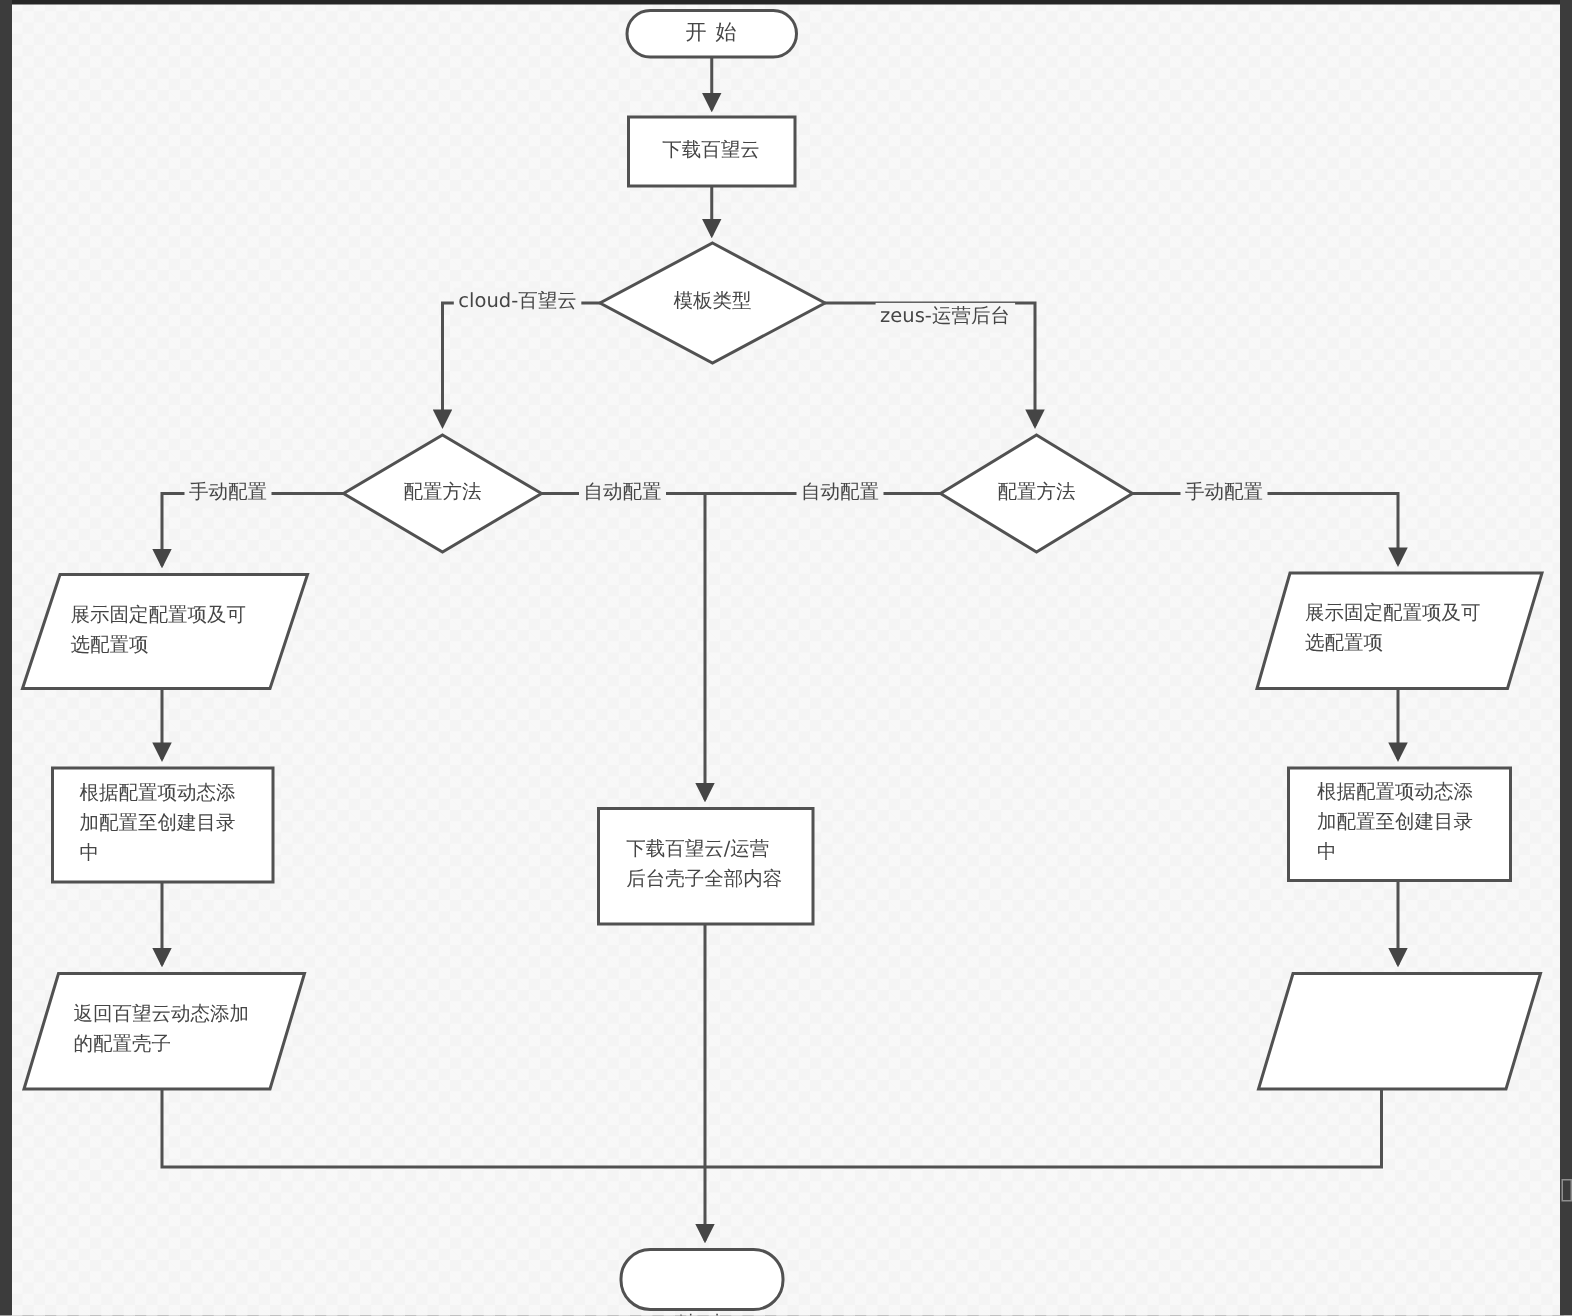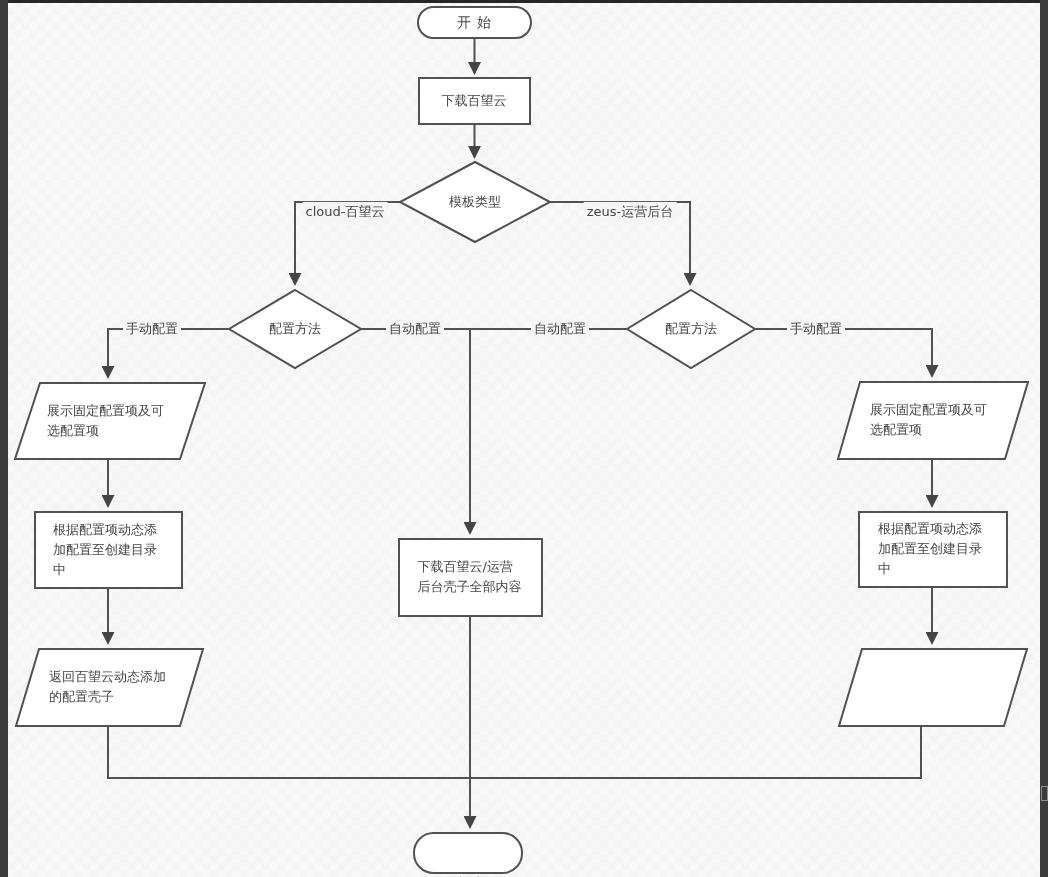--- a/index.html
+++ b/index.html
@@ -105,21 +105,21 @@
   <div class="lbl node-lbl" style="left:295px;top:329px;">配置方法</div>
   <div class="lbl node-lbl" style="left:691px;top:329px;">配置方法</div>
   <div class="lbl node-lbl" style="left:110px;top:421px;width:126px;">展示固定配置项及可选配置项</div>
   <div class="lbl node-lbl" style="left:108px;top:550px;width:110px;">根据配置项动态添加配置至创建目录中</div>
   <div class="lbl node-lbl" style="left:110px;top:687px;width:122px;">返回百望云动态添加的配置壳子</div>
   <div class="lbl node-lbl" style="left:470px;top:577px;width:105px;">下载百望云/运营后台壳子全部内容</div>
   <div class="lbl node-lbl" style="left:933px;top:420px;width:126px;">展示固定配置项及可选配置项</div>
   <div class="lbl node-lbl" style="left:933px;top:549px;width:110px;">根据配置项动态添加配置至创建目录中</div>
   <div class="lbl node-lbl terminal-lbl" style="left:468px;top:884px;">结束</div>
 
-  <div class="lbl edge-lbl" style="left:345px;top:212px;">cloud-百望云</div>
+  <div class="lbl edge-lbl" style="left:345px;top:202px;">cloud-百望云</div>
   <div class="lbl edge-lbl" style="left:630px;top:212px;">zeus-运营后台</div>
   <div class="lbl edge-lbl" style="left:152px;top:329px;">手动配置</div>
   <div class="lbl edge-lbl" style="left:415px;top:329px;">自动配置</div>
   <div class="lbl edge-lbl" style="left:560px;top:329px;">自动配置</div>
   <div class="lbl edge-lbl" style="left:816px;top:329px;">手动配置</div>
 
   <div class="top-strip"></div>
   <div class="left-bar"></div>
   <div class="right-bar"></div>
   <div class="edge-fragment"></div>

